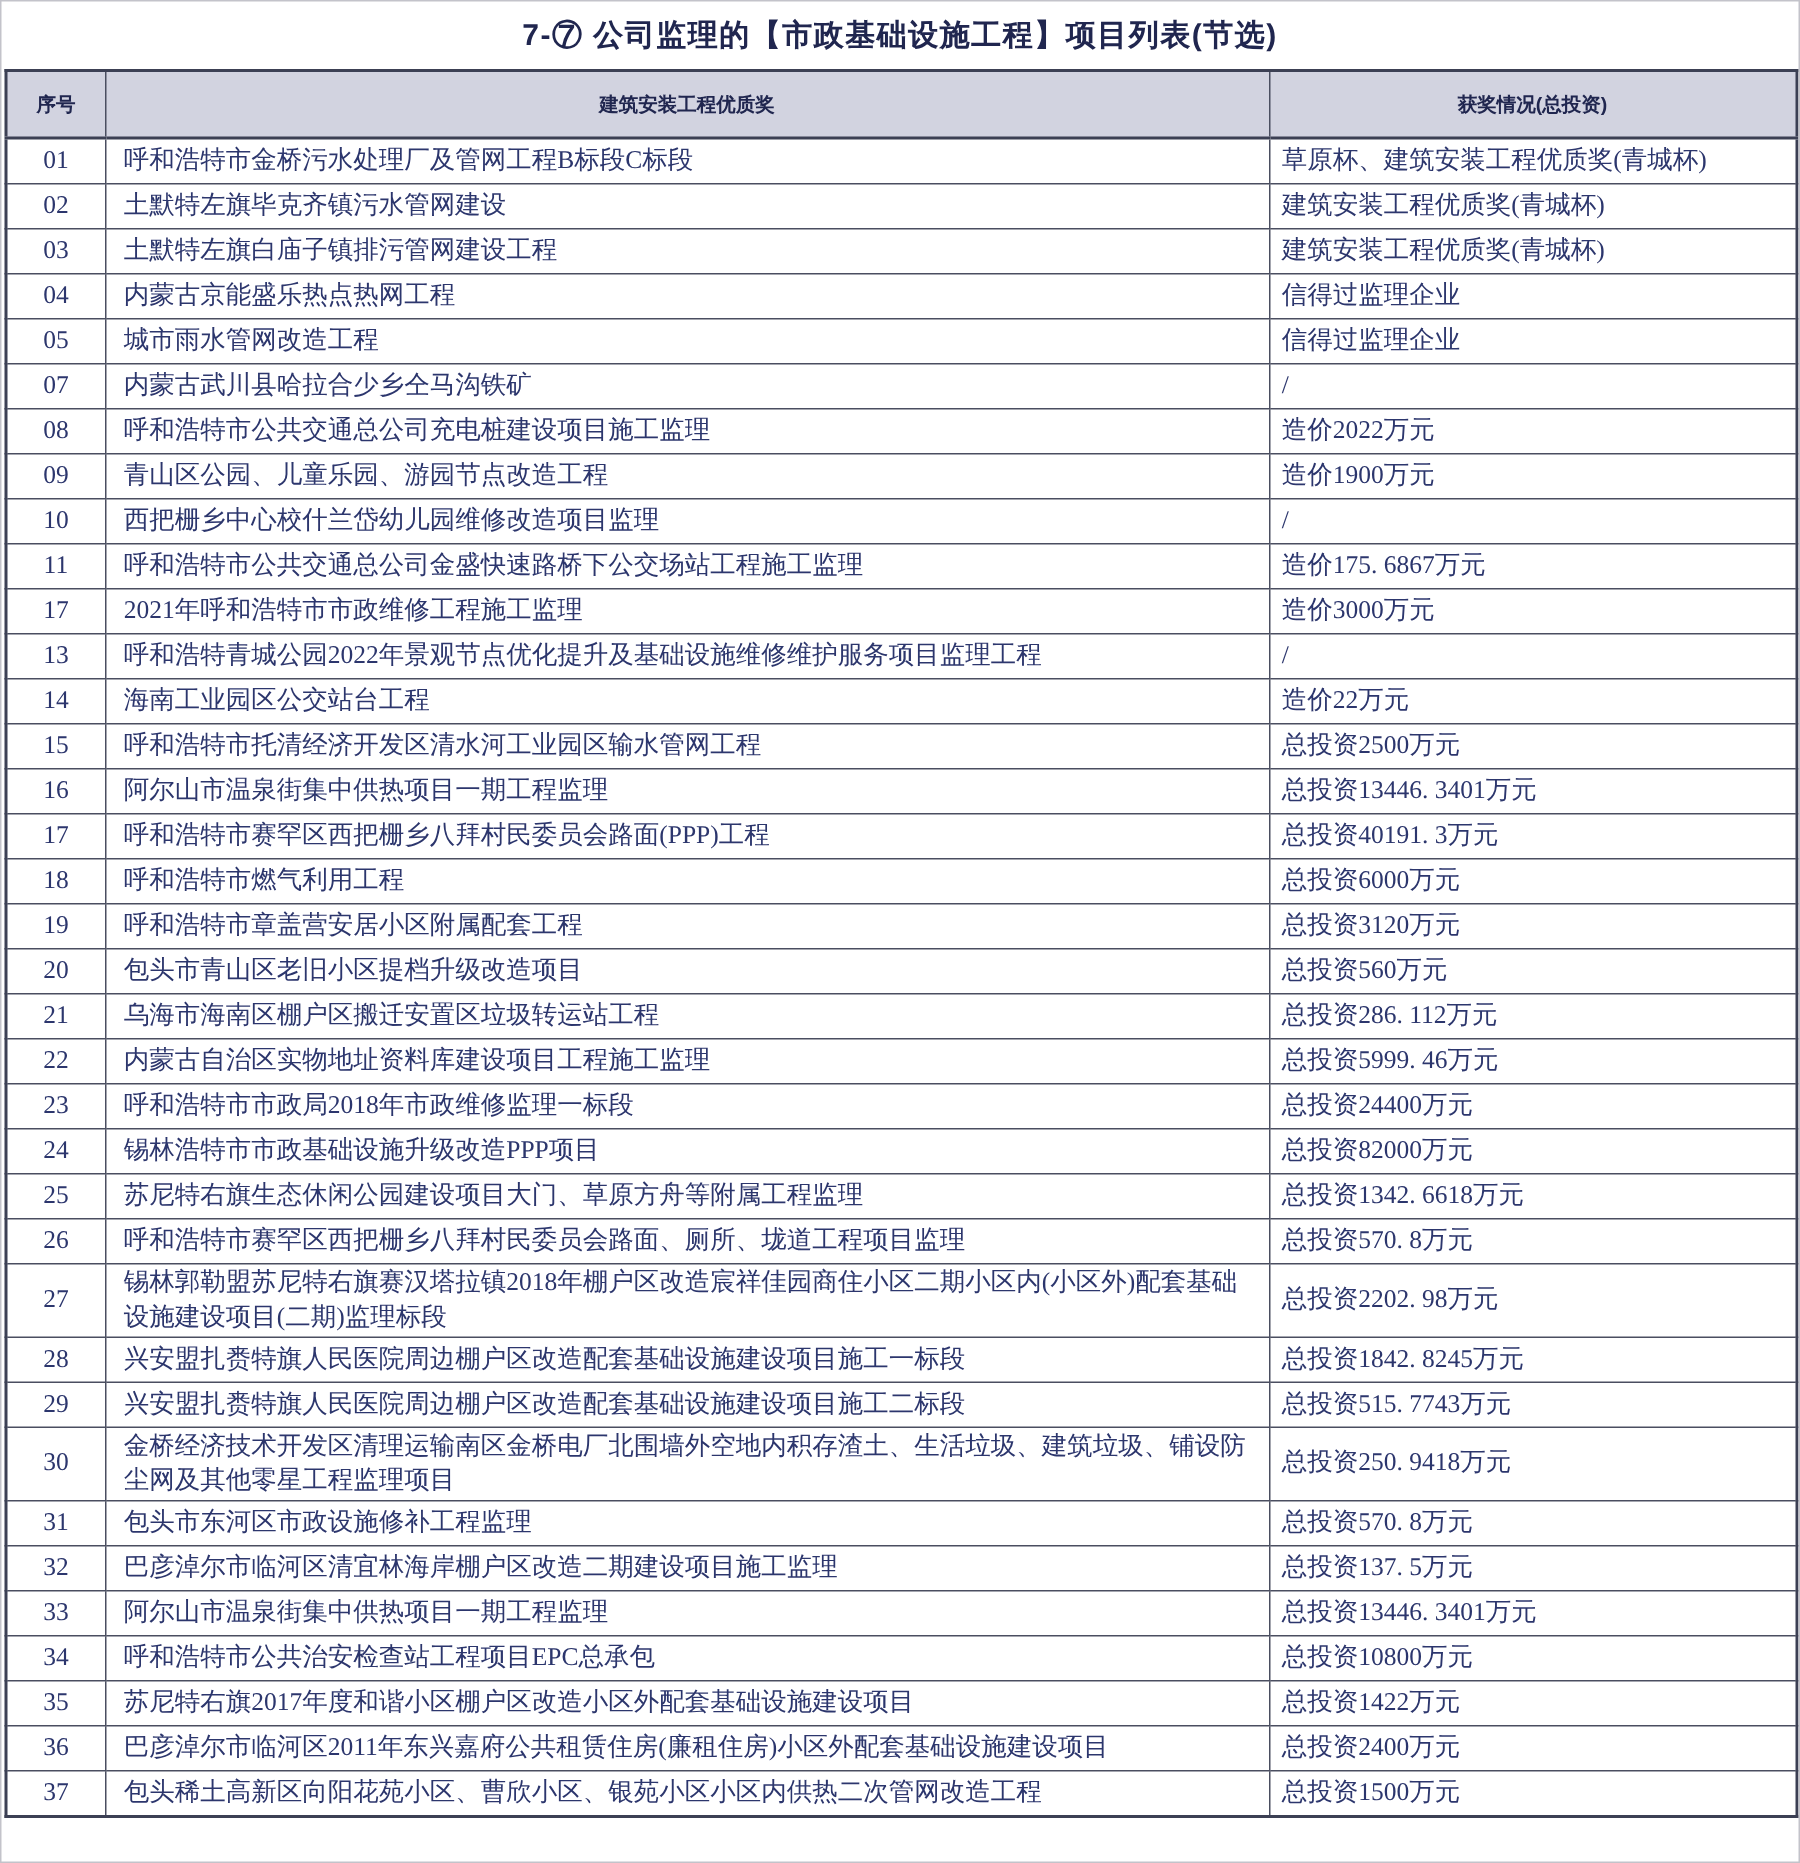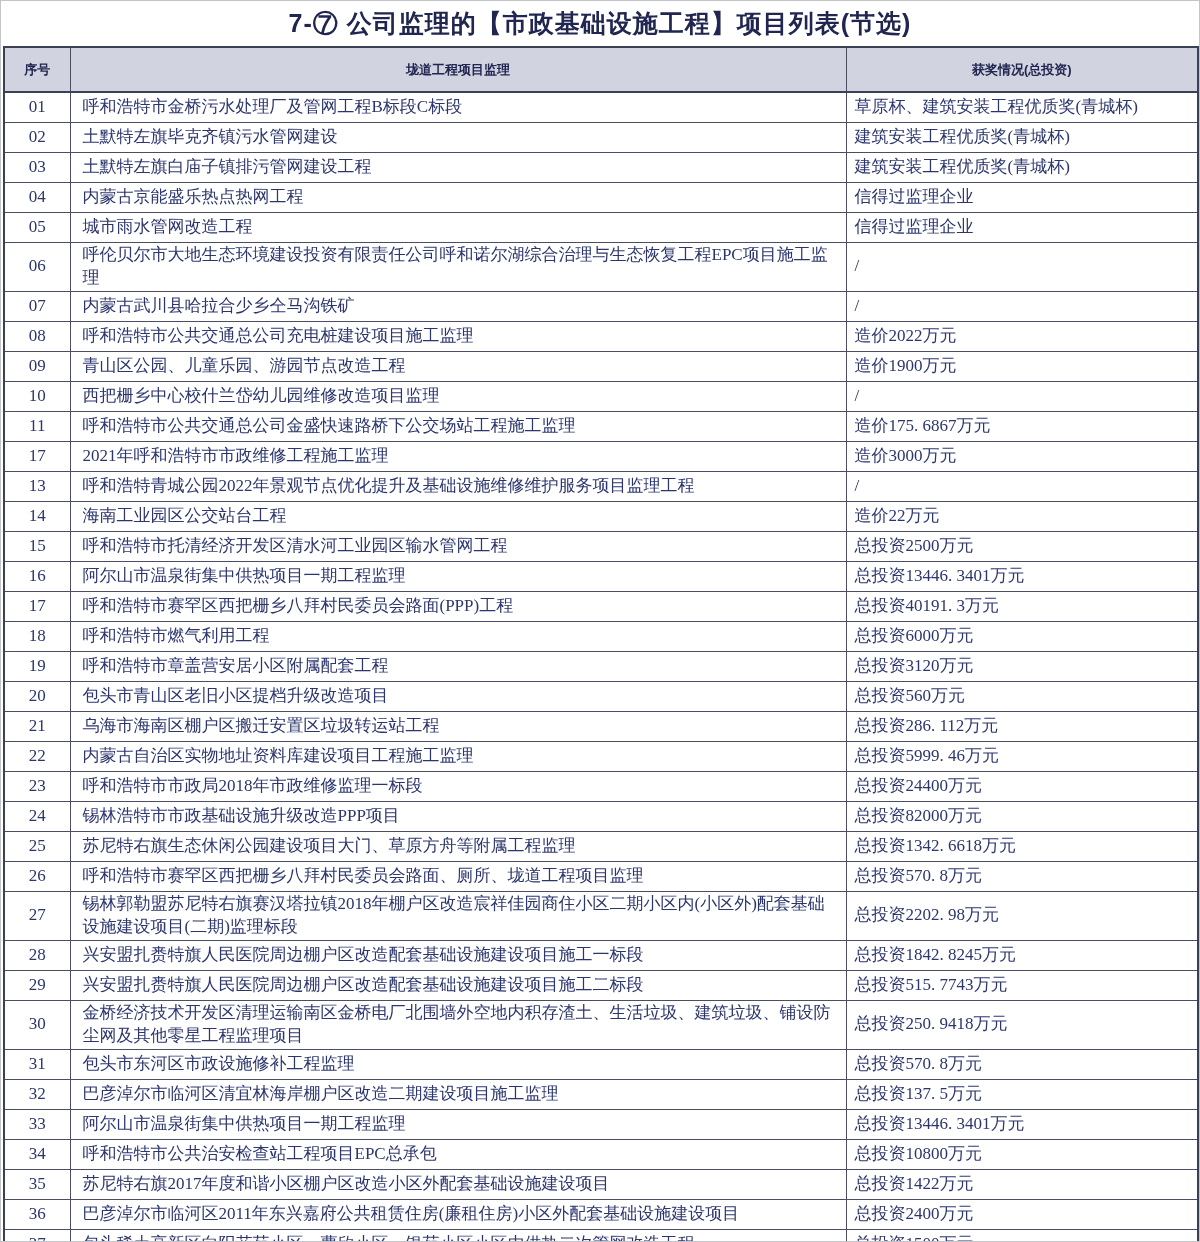--- a/index.html
+++ b/index.html
@@ -18,21 +18,21 @@
     border:1px solid var(--page-border);
     overflow:hidden;
     font-family:"Liberation Serif",serif;
     color:var(--text);
   }
   .page-title{
     height:45px;
     display:flex;align-items:center;justify-content:center;
     font-family:"Liberation Sans",sans-serif;
     font-weight:bold;
-    font-size:25px;
+    font-size:20px;
     letter-spacing:1px;
     color:var(--title-text);
   }
   table.projects{
     width:1194px;
     margin:0 2px;
     border-collapse:collapse;
     table-layout:fixed;
     border:2px solid var(--frame);
   }
@@ -70,21 +70,21 @@
 
 <table class="projects">
   <colgroup>
     <col class="c-no">
     <col class="c-name">
     <col class="c-award">
   </colgroup>
   <thead>
     <tr>
       <th>序号</th>
-      <th>垅道工程项目监理</th>
+      <th>建筑安装工程优质奖</th>
       <th>获奖情况(总投资)</th>
     </tr>
   </thead>
   <tbody id="rows-body">
       <tr>
         <td class="cell-no">01</td>
         <td class="cell-name">呼和浩特市金桥污水处理厂及管网工程B标段C标段</td>
         <td class="cell-award">草原杯、建筑安装工程优质奖(青城杯)</td>
       </tr>
       <tr>
@@ -101,25 +101,20 @@
         <td class="cell-no">04</td>
         <td class="cell-name">内蒙古京能盛乐热点热网工程</td>
         <td class="cell-award">信得过监理企业</td>
       </tr>
       <tr>
         <td class="cell-no">05</td>
         <td class="cell-name">城市雨水管网改造工程</td>
         <td class="cell-award">信得过监理企业</td>
       </tr>
       <tr>
-        <td class="cell-no">06</td>
-        <td class="cell-name">呼伦贝尔市大地生态环境建设投资有限责任公司呼和诺尔湖综合治理与生态恢复工程EPC项目施工监理</td>
-        <td class="cell-award">/</td>
-      </tr>
-      <tr>
         <td class="cell-no">07</td>
         <td class="cell-name">内蒙古武川县哈拉合少乡仝马沟铁矿</td>
         <td class="cell-award">/</td>
       </tr>
       <tr>
         <td class="cell-no">08</td>
         <td class="cell-name">呼和浩特市公共交通总公司充电桩建设项目施工监理</td>
         <td class="cell-award">造价2022万元</td>
       </tr>
       <tr>

